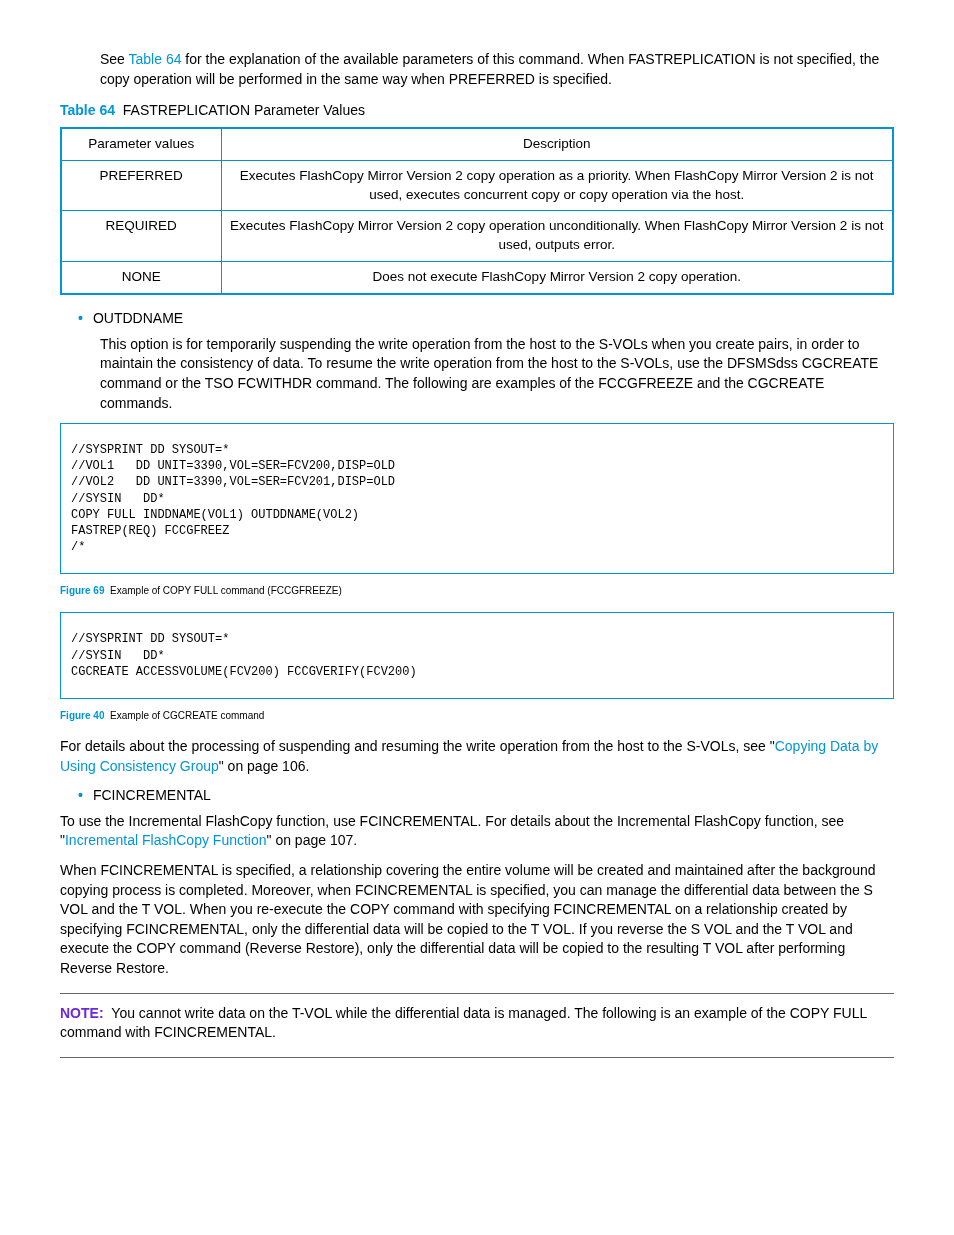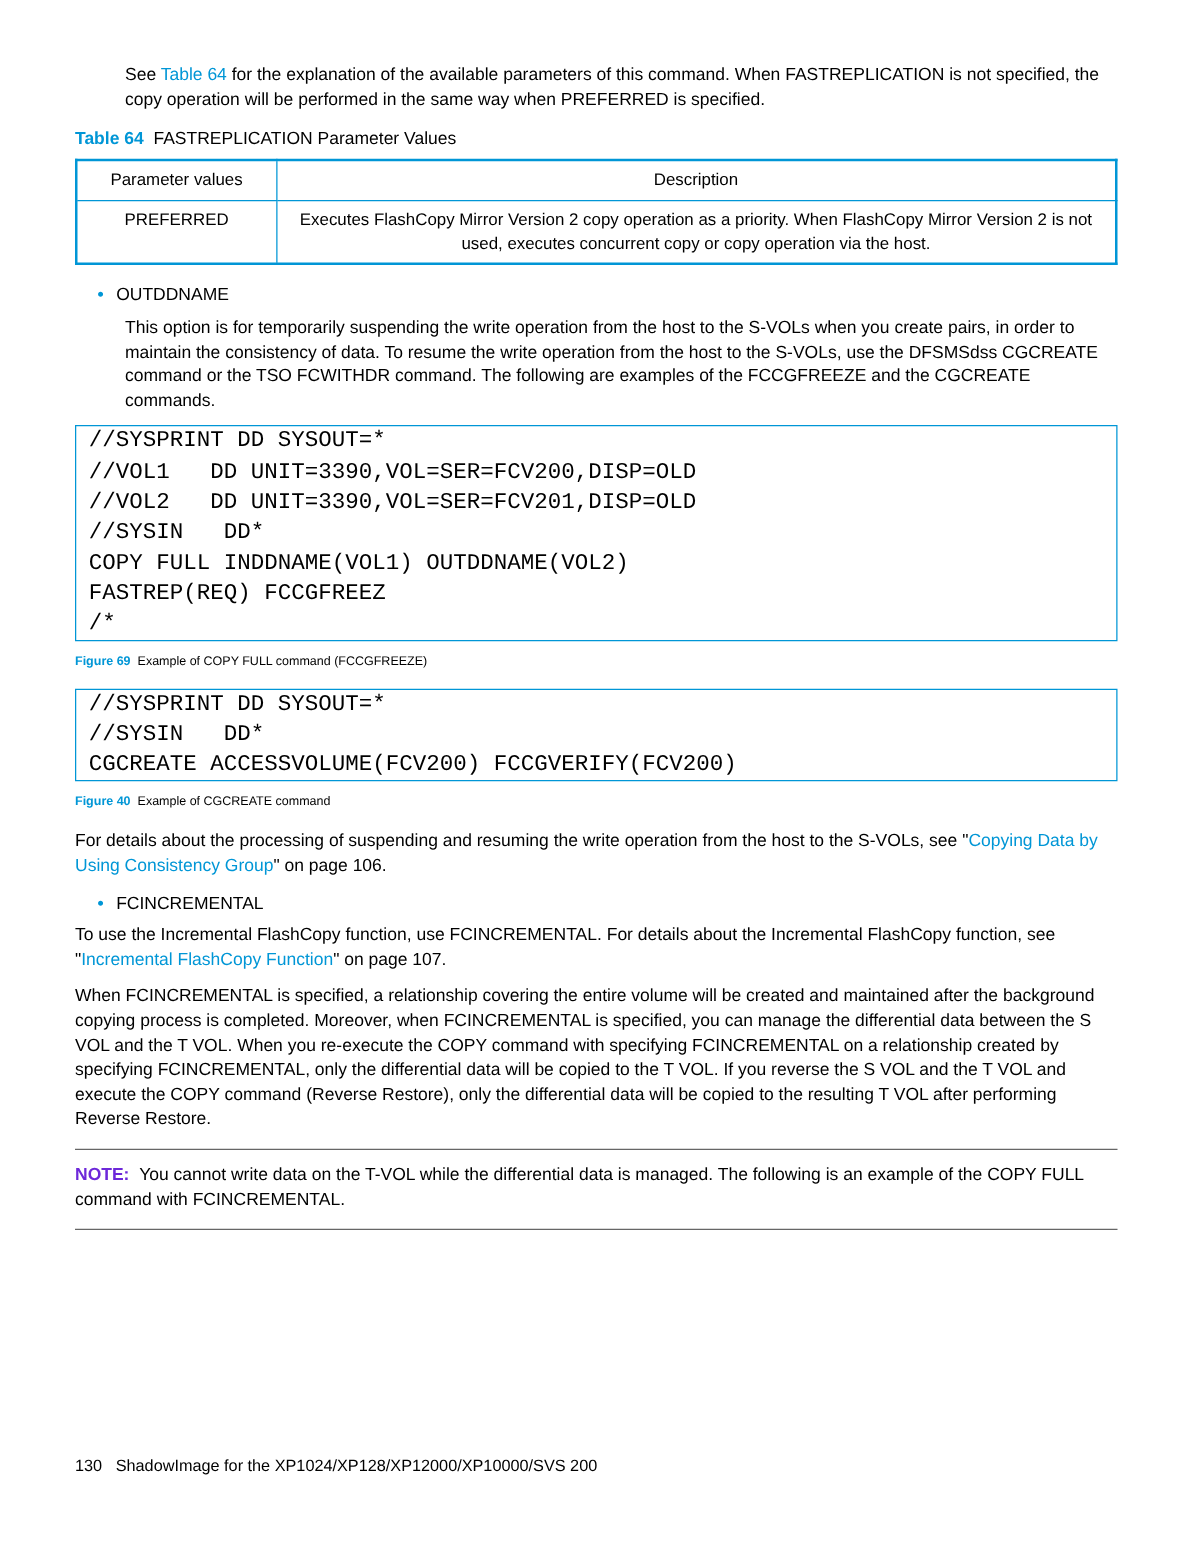--- a/index.html
+++ b/index.html
@@ -30,23 +30,23 @@
     vertical-align: top;
     font-weight: normal;
     font-size: 13.5px;
   }
   thead th { font-weight: normal; }
   .bullet { display: flex; margin: 10px 0 6px 0; }
   .bullet .dot { color: #0096d6; font-weight: bold; margin: 0 10px 0 18px; }
   .bullet .txt { flex: 1; }
   .code-block {
     border: 1px solid #0096d6;
-    padding: 0 10px;
+    padding: 18px 10px;
     font-family: "Courier New", monospace;
-    font-size: 18px;
+    font-size: 12px;
     white-space: pre;
     margin: 10px 0;
     line-height: 1.35;
   }
   .fig-caption { margin: 6px 0 14px 0; font-size: 10px; }
   .fig-caption .label { color: #0096d6; font-weight: bold; }
   .note-sep { border: none; border-top: 1px solid #666; margin: 14px 0 10px 0; }
   .note .label { color: #6d28d9; font-weight: bold; }
   .footer { margin-top: 180px; font-size: 13px; }
 </style>
@@ -68,20 +68,28 @@
   <thead>
     <tr>
       <th style="width:160px">Parameter values</th>
       <th>Description</th>
     </tr>
   </thead>
   <tbody>
     <tr>
       <td>PREFERRED</td>
       <td>Executes FlashCopy Mirror Version 2 copy operation as a priority. When FlashCopy Mirror Version 2 is not used, executes concurrent copy or copy operation via the host.</td>
+    </tr>
+    <tr>
+      <td>REQUIRED</td>
+      <td>Executes FlashCopy Mirror Version 2 copy operation unconditionally. When FlashCopy Mirror Version 2 is not used, outputs error.</td>
+    </tr>
+    <tr>
+      <td>NONE</td>
+      <td>Does not execute FlashCopy Mirror Version 2 copy operation.</td>
     </tr>
   </tbody>
 </table>
 
 <div class="bullet">
   <span class="dot">•</span>
   <span class="txt">OUTDDNAME</span>
 </div>
 <div class="content">
   <p>This option is for temporarily suspending the write operation from the host to the S-VOLs when you create pairs, in order to maintain the consistency of data. To resume the write operation from the host to the S-VOLs, use the DFSMSdss CGCREATE command or the TSO FCWITHDR command. The following are examples of the FCCGFREEZE and the CGCREATE commands.</p>

